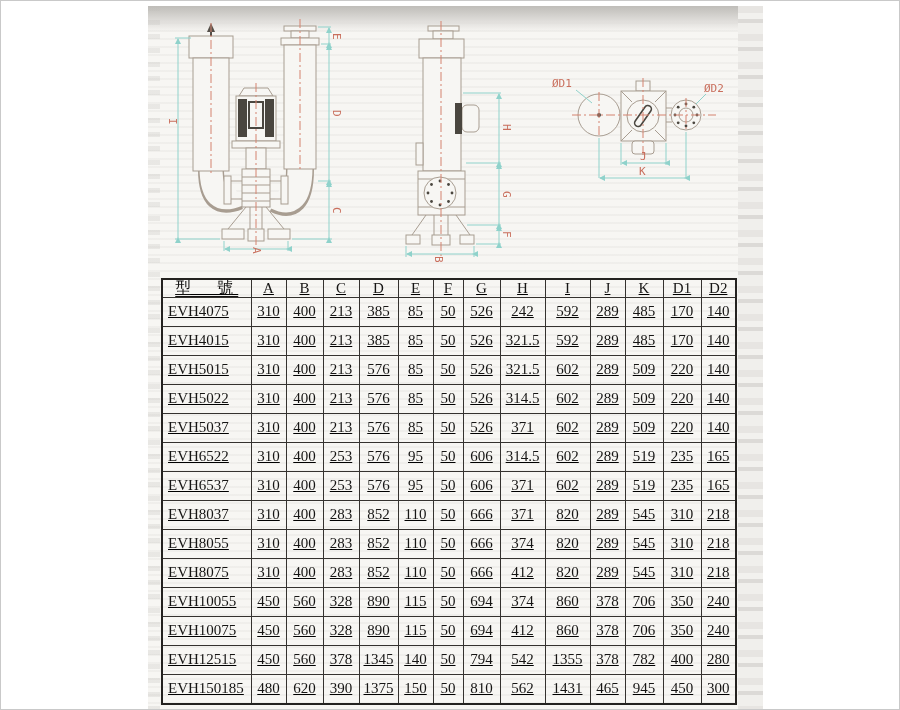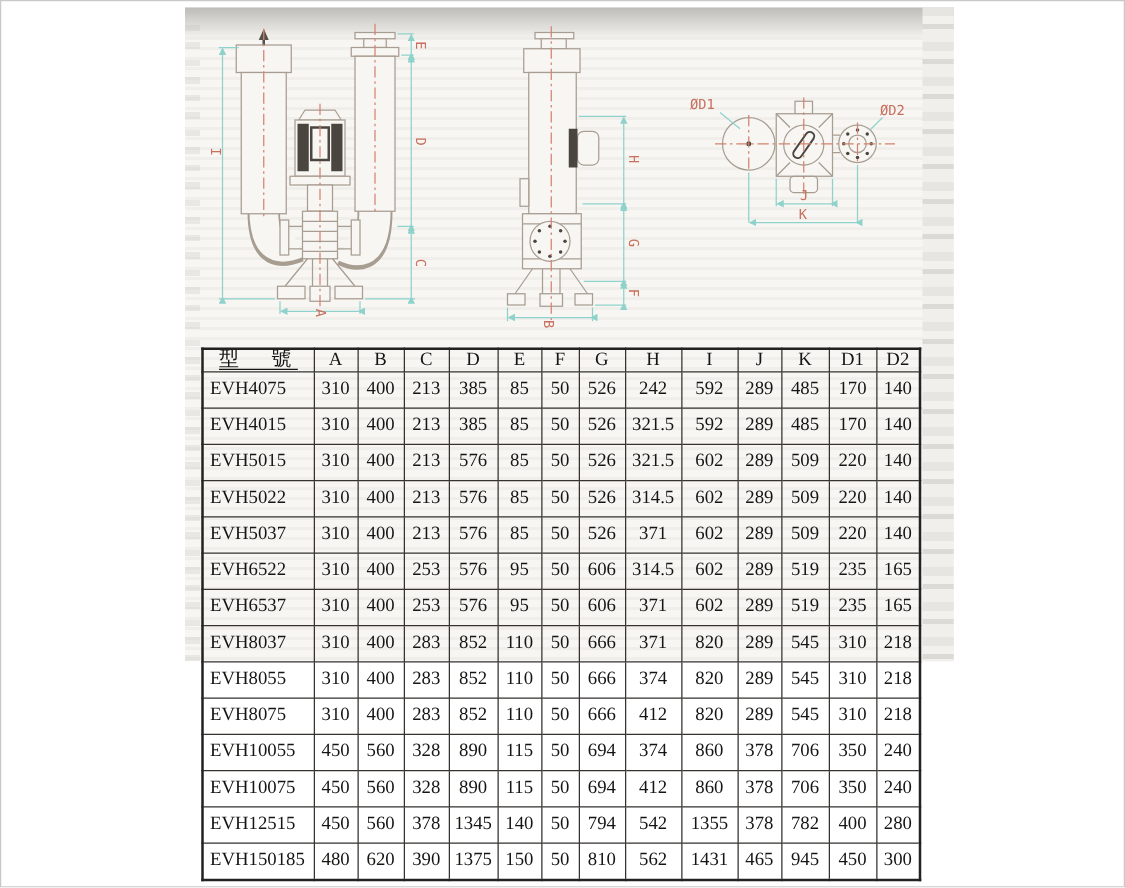--- a/index.html
+++ b/index.html
@@ -3,21 +3,21 @@
 <meta charset="utf-8">
 <style>
   html,body { margin:0; padding:0; background:#fff; }
   .canvas {
     position:relative; width:900px; height:710px;
     background:#ffffff; border:1px solid #c9c9c9; box-sizing:border-box;
     overflow:hidden; font-family:"Liberation Serif","DejaVu Serif",serif;
   }
   
   .scan {
-    position:absolute; left:147px; top:5px; width:615px; height:523px;
+    position:absolute; left:147px; top:5px; width:615px; height:705px;
     background:
       repeating-linear-gradient(180deg,
         rgba(175,172,168,0.10) 0px, rgba(175,172,168,0.10) 2px,
         rgba(255,255,255,0) 2px, rgba(255,255,255,0) 8px),
       #f7f6f3;
   }
   .band-top {
     position:absolute; left:0; top:0; width:100%; height:26px;
     background:linear-gradient(180deg,#bfbdb9 0%,#cbc9c5 22%,#dedcd9 55%,rgba(247,246,243,0) 100%);
   }
@@ -36,20 +36,21 @@
   svg text.dim {
     font-family:"DejaVu Sans Mono",monospace; font-size:11px; fill:#c96f5d;
   }
   
   .spec-wrap { position:absolute; left:13px; top:272px; }
   table.spec {
     border-collapse:collapse; table-layout:fixed;
     width:575px; height:427px;
     border:2px solid #242220;
     font-family:"Liberation Serif","DejaVu Serif",serif;
+    text-decoration:underline;
   }
   table.spec th, table.spec td {
     border:1px solid #35322f; padding:0; margin:0;
     font-size:15px; color:#161514; text-align:center;
     white-space:nowrap; overflow:hidden; font-weight:normal; line-height:1.05;
   }
   table.spec td.model { text-align:left; padding-left:5px; font-size:15px; }
   table.spec th.model-h {
     font-size:16px;
   }

